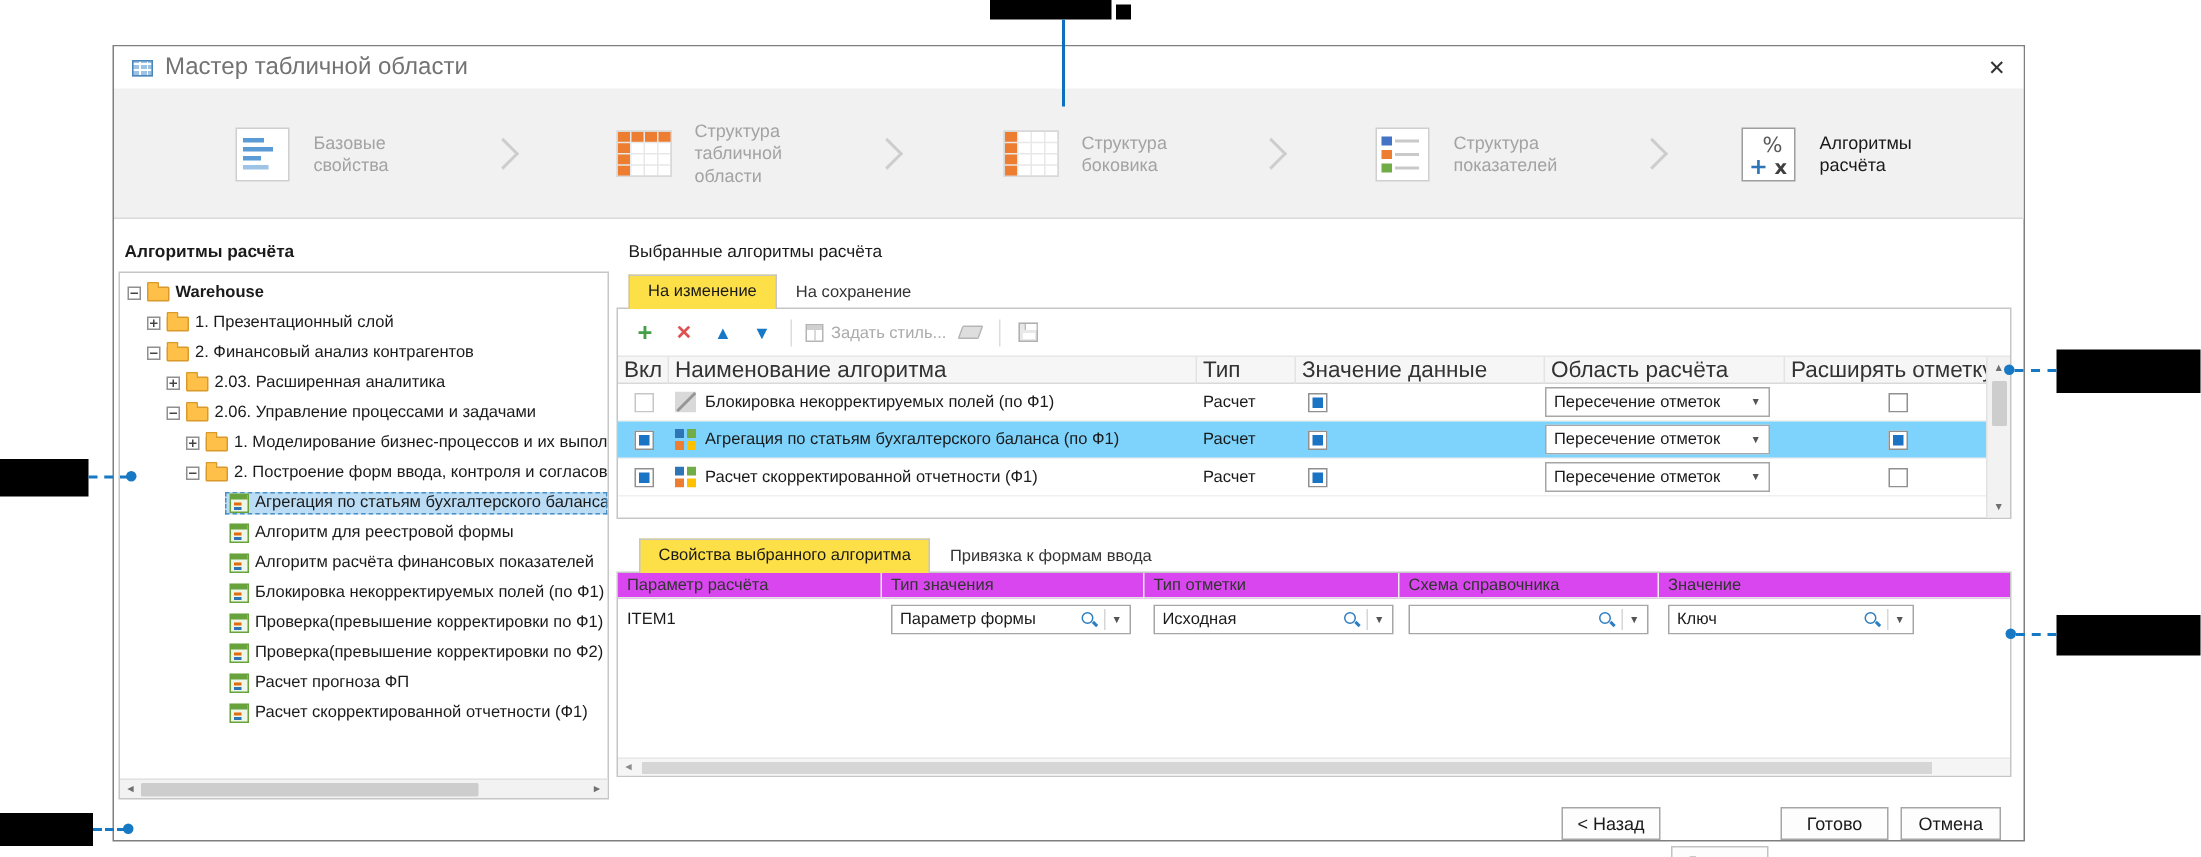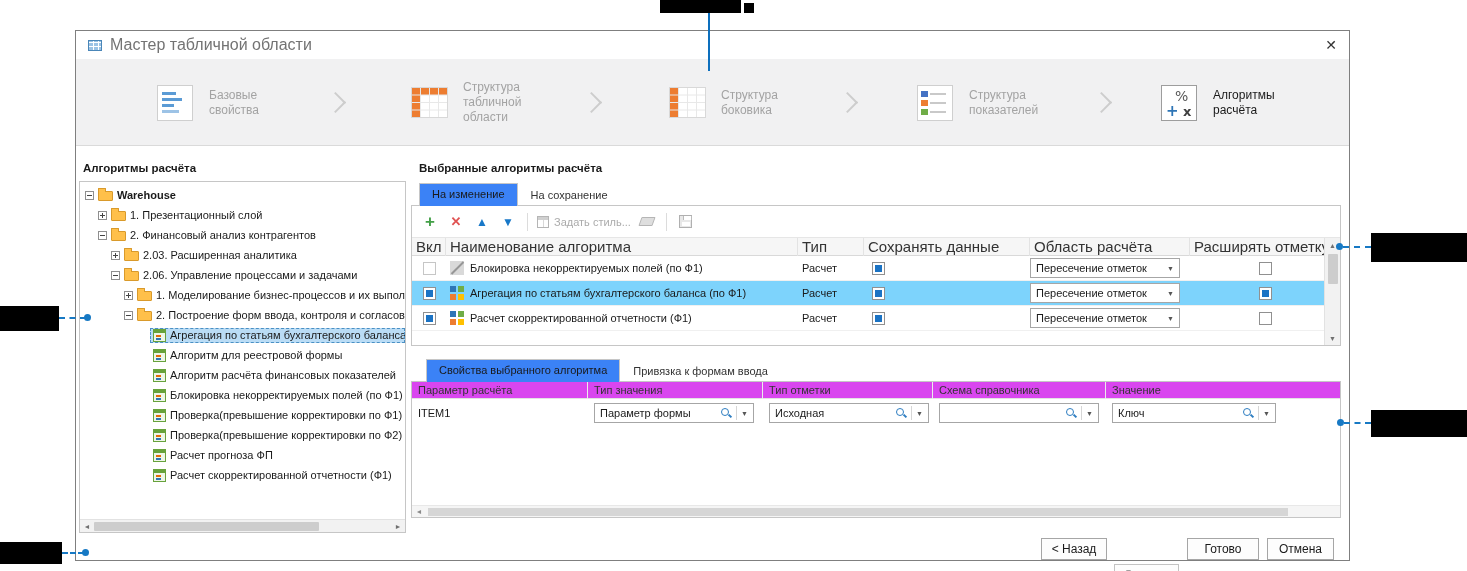--- a/index.html
+++ b/index.html
@@ -42,26 +42,26 @@
   .alg-icon{width:13px;height:13px;position:relative;background:#eef6e8;border:1px solid #67a23c;flex:none}
   .alg-icon::before{content:"";position:absolute;left:0;top:0;right:0;height:3px;background:#67a23c}
   .alg-icon::after{content:"";position:absolute;left:2px;top:5px;width:5px;height:2px;background:#e36c0a;box-shadow:0 3px 0 #2e75b6}
   .leafwrap{display:flex;align-items:center;gap:4px;padding:1px 3px;overflow:hidden}
   .trow.sel .leafwrap{background:#badcf5;outline:1px dashed #4a90c4;outline-offset:-1px}
   .hscroll{position:absolute;left:0;right:0;bottom:0;height:13px;background:#f2f2f2;border-top:1px solid #e2e2e2;display:flex;align-items:center;font-size:7px;color:#707070}
   .hscroll .sarr{width:14px;text-align:center;cursor:pointer}
   .hthumb{height:9px;background:#cdcdcd;border-radius:1px;flex:none}
 
   
-  .rp-title{position:absolute;left:343px;top:131px;font-size:11.5px;font-weight:bold;color:#1a1a1a}
+  .rp-title{position:absolute;left:343px;top:131px;font-size:11.5px;font-weight:normal;color:#1a1a1a}
   .tabs{position:absolute;display:flex;height:22px;align-items:flex-end}
   .tabs1{left:343px;top:152px}
   .tabs2{left:350px;top:328px}
   .tab{font-size:11px;color:#1a1a1a;padding:4px 12px 4px;border:1px solid transparent;border-bottom:none;cursor:pointer}
-  .tab.active{background:#3b82f6;border-color:#c6c6c6;position:relative;z-index:3;margin-bottom:-1px;padding-bottom:6px}
+  .tab.active{background:#fde047;border-color:#c6c6c6;position:relative;z-index:3;margin-bottom:-1px;padding-bottom:6px}
   .tab.inactive{color:#333}
 
   .grid-box{position:absolute;left:335px;top:174px;width:930px;height:141px;border:1px solid #c6c6c6;background:#fff}
   .toolbar{height:32px;border-bottom:1px solid #e6e6e6;display:flex;align-items:center;padding:0 8px;gap:6px}
   .tbtn{width:20px;height:20px;display:flex;align-items:center;justify-content:center;cursor:pointer;flex:none}
   .tb-add{color:#43a047;font-size:17px;font-weight:bold}
   .tb-del{color:#e05252;font-size:13px;font-weight:bold}
   .tb-up,.tb-down{color:#1878c8;font-size:12px}
   .tsep{width:1px;height:18px;background:#dcdcdc;margin:0 3px;flex:none}
   .tb-style{display:flex;align-items:center;gap:5px;color:#ababab;font-size:11px;cursor:default}
@@ -313,21 +313,21 @@
         <span class="tsep"></span>
         <span class="tbtn">
             <span class="icon-save"></span>
           </span>
       </div>
 
       <div class="thead">
         <div>Вкл</div>
         <div>Наименование алгоритма</div>
         <div>Тип</div>
-        <div>Сохранять данные</div>
+        <div>Значение данные</div>
         <div>Область расчёта</div>
         <div style="border-right:none">Расширять отметку</div>
       </div>
 
       <div class="trow2">
         <div class="cell c-center">
             <span class="cb dis"></span>
           </div>
         <div class="cell name-cell">
             <span class="ricon disabled"></span>

